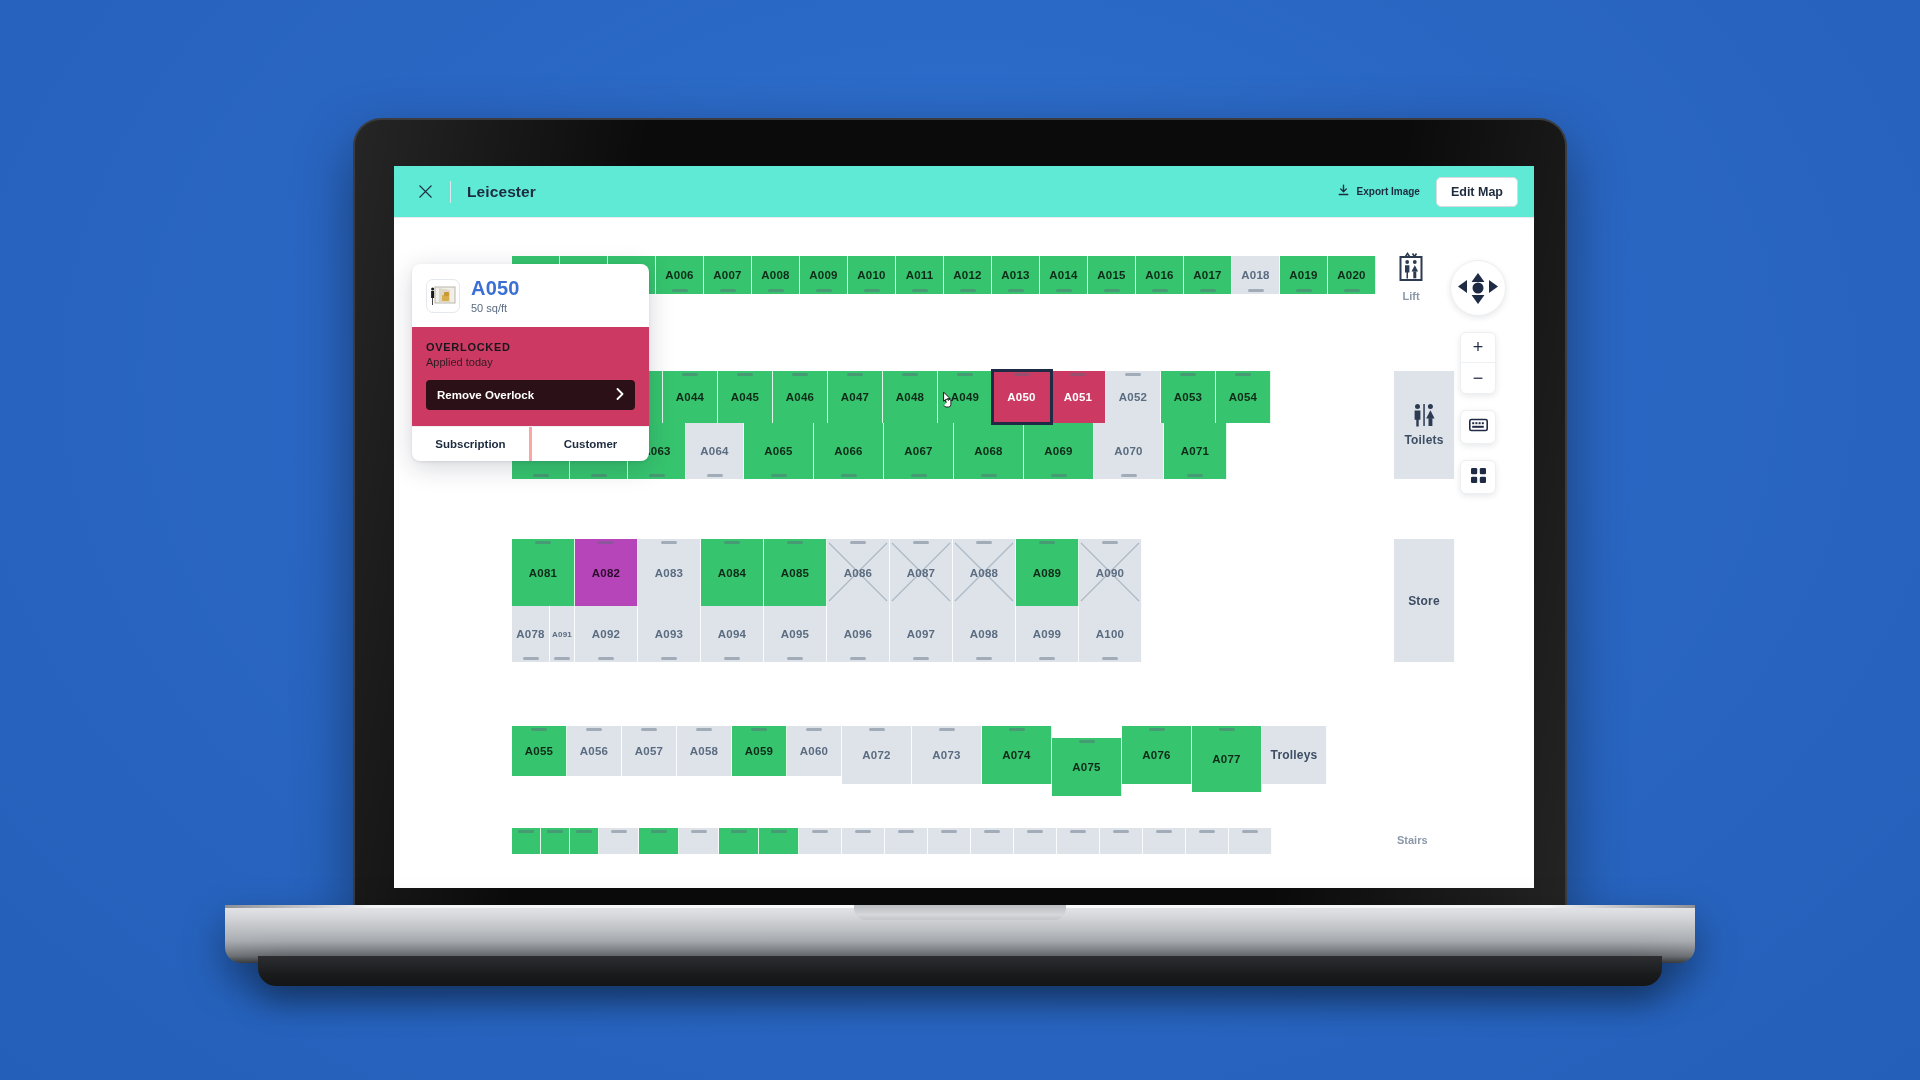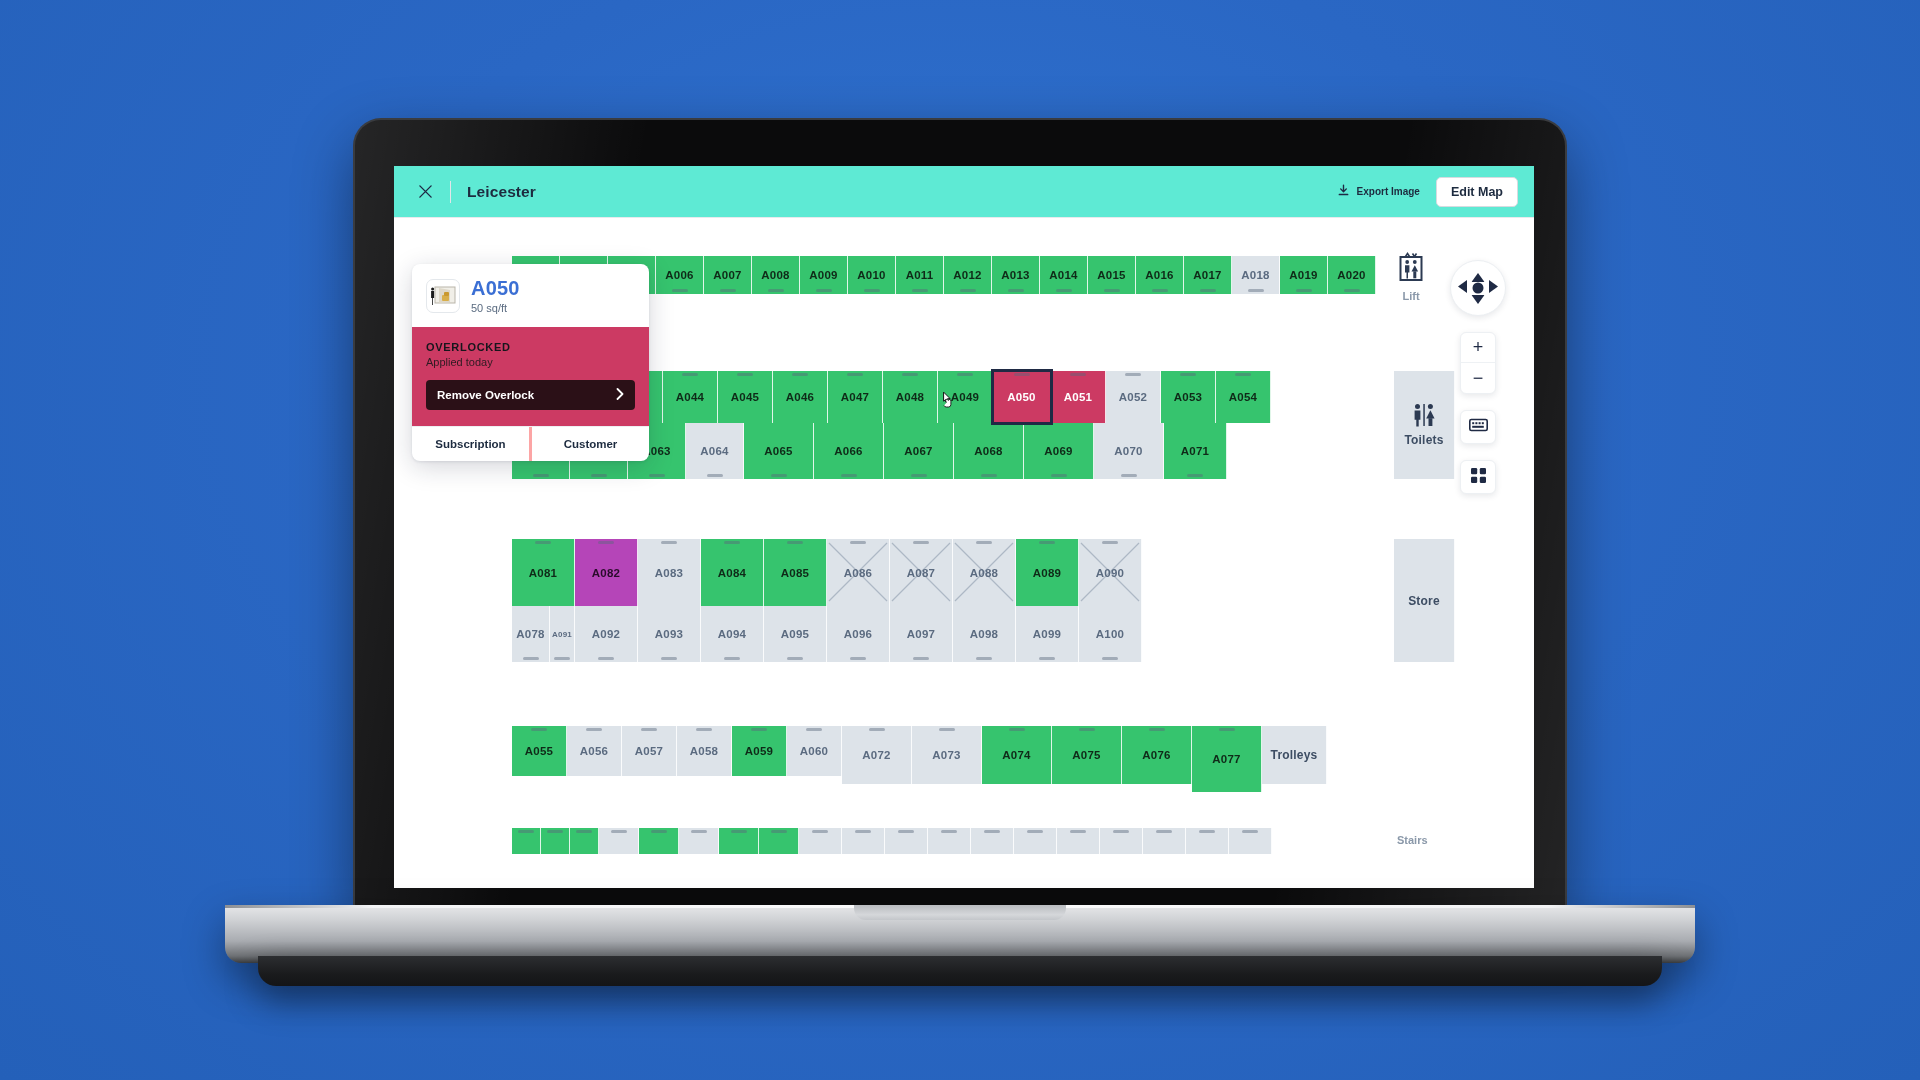--- a/index.html
+++ b/index.html
@@ -561,21 +561,21 @@
         <div class="unit-row" style="left:448px; top:508px; height:58px;">
           <div class="unit vacant door-top" style="width:70px;height:58px;">
               <span class="lbl">A072</span>
             </div>
           <div class="unit vacant door-top" style="width:70px;height:58px;">
               <span class="lbl">A073</span>
             </div>
           <div class="unit occupied door-top" style="width:70px;height:58px;">
               <span class="lbl">A074</span>
             </div>
-          <div class="unit occupied door-top" style="width:70px;height:58px;">
+          <div class="unit occupied door-top" style="width:70px;height:58px;margin-top:12px;">
               <span class="lbl">A075</span>
             </div>
           <div class="unit occupied door-top" style="width:70px;height:58px;">
               <span class="lbl">A076</span>
             </div>
           <div class="unit occupied door-top" style="width:70px;height:66px;">
               <span class="lbl">A077</span>
             </div>
           <div class="unit facility" style="width:65px;height:58px;">
               <span>Trolleys</span>

